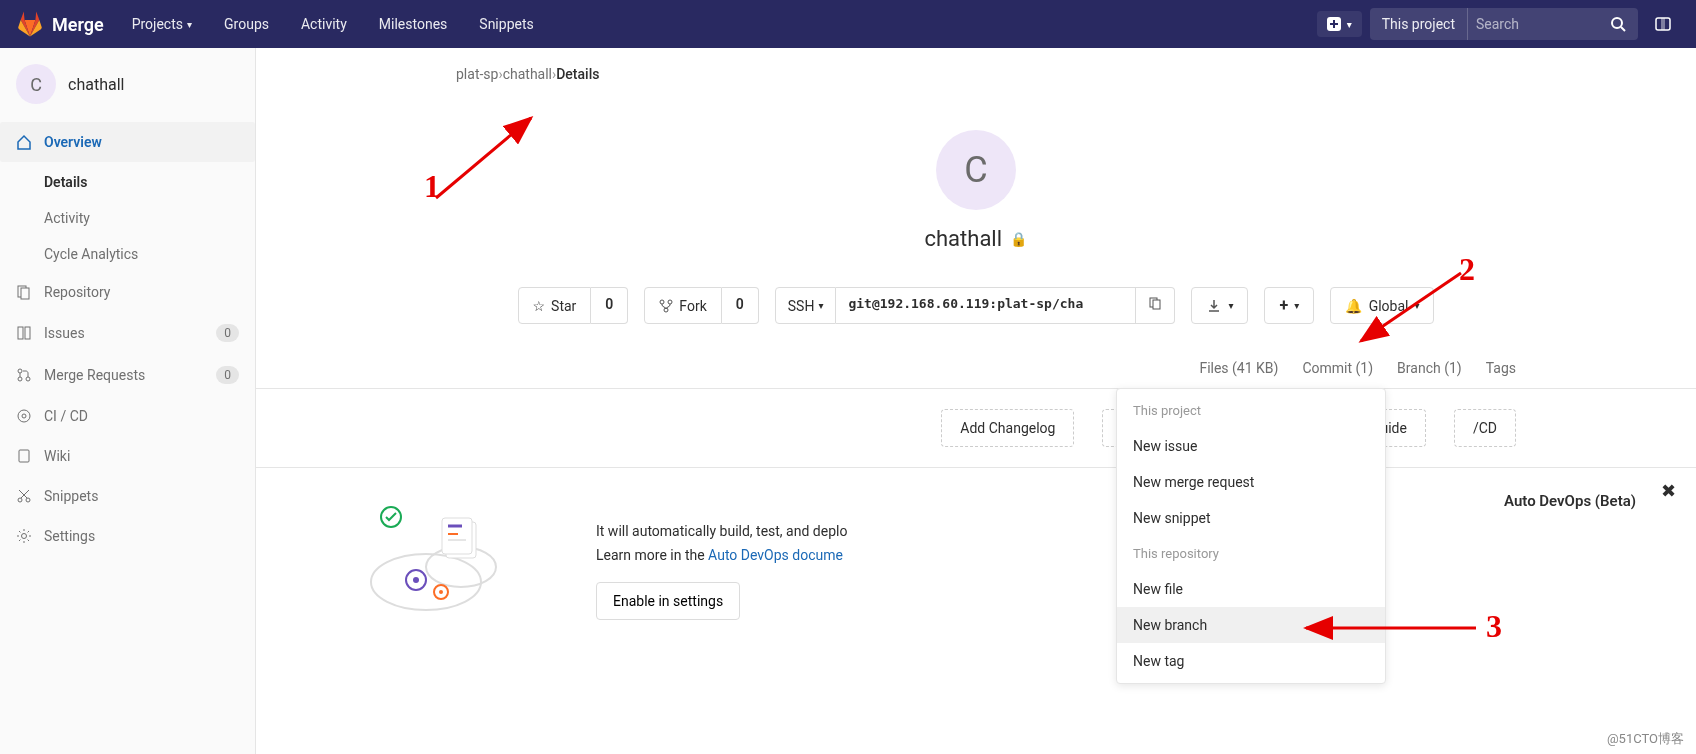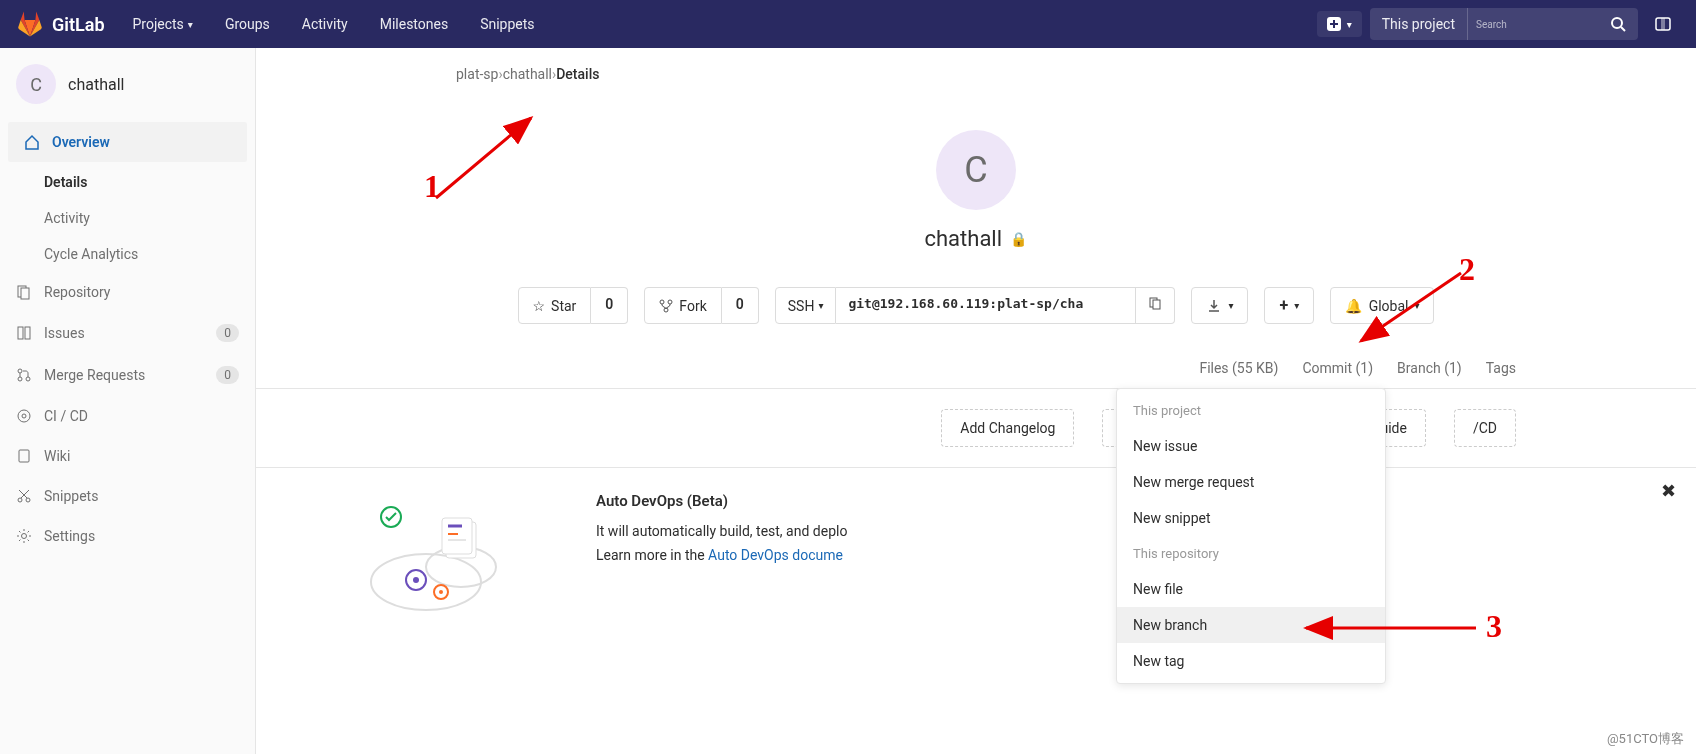--- a/index.html
+++ b/index.html
@@ -6,31 +6,31 @@
 body { font-size: 14px; color: #2e2e2e; background: #fff; }
 .topbar { background: #292961; height: 48px; display: flex; align-items: center; padding: 0 16px; color: #fff; }
 .logo { display: flex; align-items: center; gap: 8px; font-size: 18px; font-weight: 600; margin-right: 16px; }
 .logo svg { width: 28px; height: 28px; }
 .topnav { display: flex; gap: 8px; }
 .topnav-item { padding: 8px 12px; color: rgba(255,255,255,0.9); cursor: pointer; font-size: 14px; display: flex; align-items: center; gap: 4px; }
 .top-right { margin-left: auto; display: flex; align-items: center; gap: 8px; }
 .plus-btn { background: rgba(255,255,255,0.08); border-radius: 4px; padding: 6px 10px; display: flex; align-items: center; gap: 6px; cursor: pointer; }
 .search-wrap { display: flex; align-items: center; background: rgba(255,255,255,0.12); border-radius: 4px; }
 .search-scope { padding: 8px 12px; color: rgba(255,255,255,0.9); font-size: 14px; border-right: 1px solid rgba(255,255,255,0.2); }
-.search-input { background: transparent; border: none; color: #fde047; padding: 8px 8px; width: 130px; font-size: 10px; outline: none; }
+.search-input { background: transparent; border: none; color: #fde047; padding: 8px 8px; width: 130px; font-size: 14px; outline: none; }
 .search-input::placeholder { color: rgba(255,255,255,0.6); }
 .search-btn { padding: 8px 12px; cursor: pointer; }
 .kbd-icon { padding: 6px 8px; cursor: pointer; }
 .layout { display: flex; }
 .sidebar { width: 256px; background: #fafafa; border-right: 1px solid #e5e5e5; min-height: calc(100vh - 48px); }
 .project-header { display: flex; align-items: center; gap: 12px; padding: 16px; }
 .project-avatar { width: 40px; height: 40px; border-radius: 50%; background: #eee6f8; display: flex; align-items: center; justify-content: center; font-size: 18px; color: #6b6b6b; }
 .project-name { font-size: 16px; color: #2e2e2e; }
 .side-item { display: flex; align-items: center; gap: 12px; padding: 12px 16px; color: #707070; cursor: pointer; font-size: 14px; }
-.side-item.active { color: #1b69b6; font-weight: 600; background: #f2f2f2; margin: 2px 8px; border-radius: 2px; }
+.side-item.active { color: #1b69b6; font-weight: 600; background: #f2f2f2; margin: 2px 0; border-radius: 2px; }
 .side-item .icon { width: 16px; display: flex; justify-content: center; }
 .side-sub { padding: 10px 16px 10px 44px; color: #707070; cursor: pointer; font-size: 14px; }
 .side-sub.active { color: #2e2e2e; font-weight: 600; }
 .badge { margin-left: auto; background: #e5e5e5; color: #707070; border-radius: 10px; padding: 2px 8px; font-size: 12px; }
 .main { flex: 1; padding: 0; position: relative; }
 .breadcrumb { padding: 18px 0 18px 200px; color: #707070; font-size: 14px; display: flex; align-items: center; }
 .breadcrumb .sep { color: #999; }
 .breadcrumb .current { color: #2e2e2e; font-weight: 500; }
 .bc-link { cursor: pointer; }
 .proj-hero { text-align: center; padding: 30px 0 20px; }
@@ -49,21 +49,21 @@
 .clone-copy { border: 1px solid #dcdcdc; border-left: none; padding: 8px 12px; border-radius: 0 4px 4px 0; cursor: pointer; }
 .plus-drop { border: 1px solid #dcdcdc; padding: 8px 14px; border-radius: 4px; cursor: pointer; display: flex; align-items: center; gap: 6px; }
 .caret { font-size: 10px; }
 .stats-row { display: flex; justify-content: flex-end; gap: 24px; padding: 12px 180px 12px 0; color: #707070; font-size: 14px; border-bottom: 1px solid #e5e5e5; }
 .stats-row span { cursor: pointer; }
 .addfiles-row { display: flex; justify-content: flex-end; gap: 28px; padding: 20px 180px 20px 0; border-bottom: 1px solid #e5e5e5; }
 .dashed-btn { border: 1px dashed #ccc; background: #fff; padding: 10px 18px; cursor: pointer; font-size: 14px; color: #2e2e2e; border-radius: 4px; }
 .devops { display: flex; gap: 40px; padding: 24px 60px; align-items: flex-start; position: relative; }
 .devops-illus { width: 240px; display: flex; justify-content: center; }
 .devops-content { flex: 1; }
-.devops-title { font-weight: 600; font-size: 15px; margin-bottom: 10px; }
+.devops-title { font-weight: 600; font-size: 15px; margin-bottom: 10px; text-align: right; }
 .devops-text { color: #2e2e2e; line-height: 1.7; font-size: 14px; }
 .devops-link { color: #1b69b6; cursor: pointer; }
 .enable-btn { border: 1px solid #dcdcdc; background: #fff; padding: 10px 16px; cursor: pointer; font-size: 14px; border-radius: 4px; margin-top: 14px; }
 .close-x { position: absolute; top: 12px; right: 20px; font-size: 18px; cursor: pointer; }
 .dropdown { position: absolute; top: 340px; left: 860px; width: 270px; background: #fff; border: 1px solid #e5e5e5; box-shadow: 0 2px 8px rgba(0,0,0,0.1); border-radius: 4px; padding: 4px 0; z-index: 100; }
 .dd-header { padding: 10px 16px; color: #999; font-size: 13px; }
 .dd-item { padding: 10px 16px; cursor: pointer; font-size: 14px; }
 .dd-item.highlight { background: #f0f0f0; }
 .annot { position: absolute; pointer-events: none; z-index: 200; }
 .ann1 { top: 60px; left: 170px; }
@@ -80,21 +80,21 @@
   <div class="logo">
     <svg viewBox="0 0 36 36">
         <path fill="#fc6d26" d="M18 34L11 13h14z"></path>
         <path fill="#e24329" d="M18 34L11 13 6 13z"></path>
         <path fill="#fca326" d="M6 13L3 22c-.3 1 0 2 1 2.6L18 34z"></path>
         <path fill="#e24329" d="M6 13L10 2 11 13z"></path>
         <path fill="#e24329" d="M18 34l7-21h5z"></path>
         <path fill="#fca326" d="M30 13l3 9c.3 1 0 2-1 2.6L18 34z"></path>
         <path fill="#e24329" d="M30 13L26 2l-1 11z"></path>
       </svg>
-    <span>GitLab</span>
+    <span>Merge</span>
   </div>
   <div class="topnav">
     <div class="topnav-item">
         <span>Projects</span>
         <span class="caret">▾</span>
       </div>
     <div class="topnav-item">Groups</div>
     <div class="topnav-item">Activity</div>
     <div class="topnav-item">Milestones</div>
     <div class="topnav-item">Snippets</div>
@@ -273,21 +273,21 @@
           <span class="caret">▾</span>
         </div>
       <div class="plus-drop">
           <span>🔔</span>
           <span>Global</span>
           <span class="caret">▾</span>
         </div>
     </div>
 
     <div class="stats-row">
-      <span>Files (55 KB)</span>
+      <span>Files (41 KB)</span>
       <span>Commit (1)</span>
       <span>Branch (1)</span>
       <span>Tags</span>
     </div>
 
     <div class="addfiles-row">
       <button class="dashed-btn">Add Changelog</button>
       <button class="dashed-btn">Add License</button>
       <button class="dashed-btn">Add Contribution guide</button>
       <button class="dashed-btn">/CD</button>
@@ -308,20 +308,21 @@
           <circle cx="60" cy="88" r="10" stroke="#6b4fbb" stroke-width="2" fill="none"></circle>
             <circle cx="60" cy="88" r="3" fill="#6b4fbb"></circle>
           <circle cx="85" cy="100" r="7" stroke="#fc6d26" stroke-width="2" fill="none"></circle>
             <circle cx="85" cy="100" r="2" fill="#fc6d26"></circle>
         </svg>
       </div>
       <div class="devops-content">
         <div class="devops-title">Auto DevOps (Beta)</div>
         <div class="devops-text"><span>It will automatically build, test, and deplo</span><span style="display:inline-block;width:280px"></span><span>ed CI/CD configuration.</span></div>
         <div class="devops-text"><span>Learn more in the </span><span class="devops-link">Auto DevOps docume</span></div>
+        <button class="enable-btn">Enable in settings</button>
       </div>
       <div class="close-x">✖</div>
     </div>
 
     <div class="dropdown">
       <div class="dd-header">This project</div>
       <div class="dd-item">New issue</div>
       <div class="dd-item">New merge request</div>
       <div class="dd-item">New snippet</div>
       <div class="dd-header">This repository</div>

